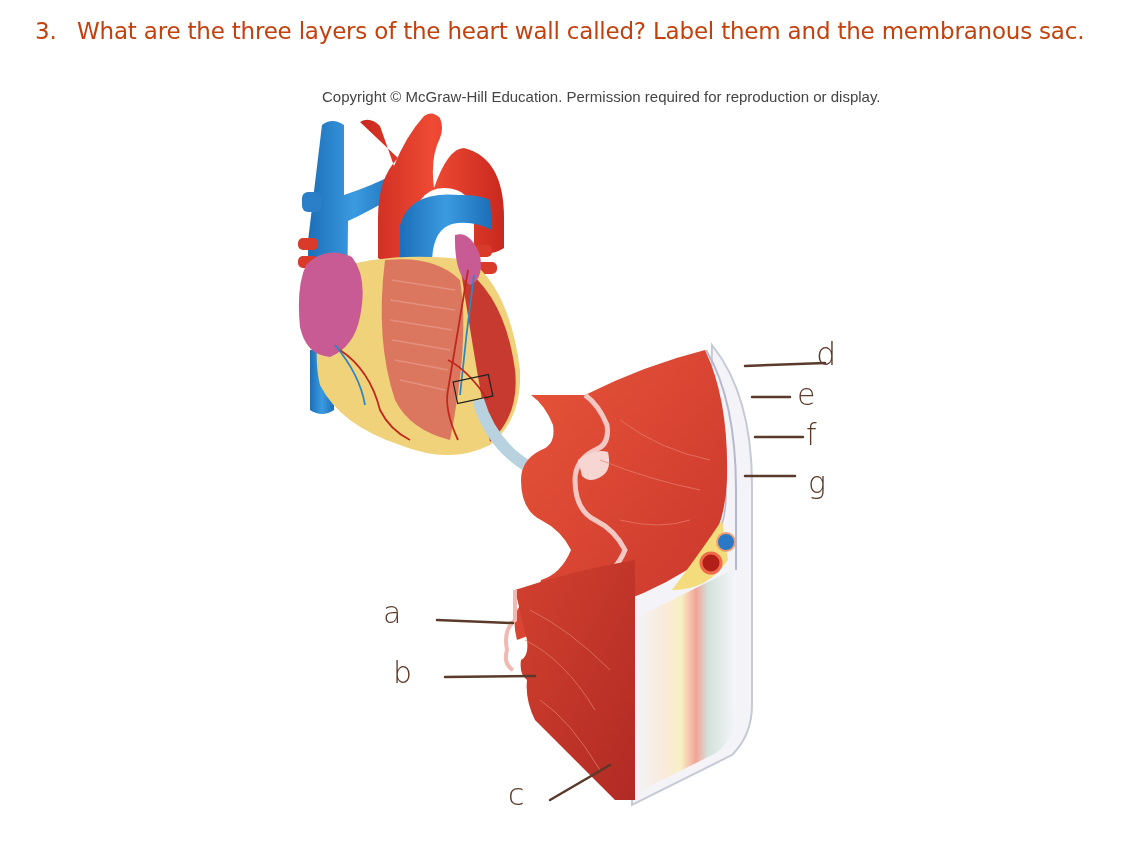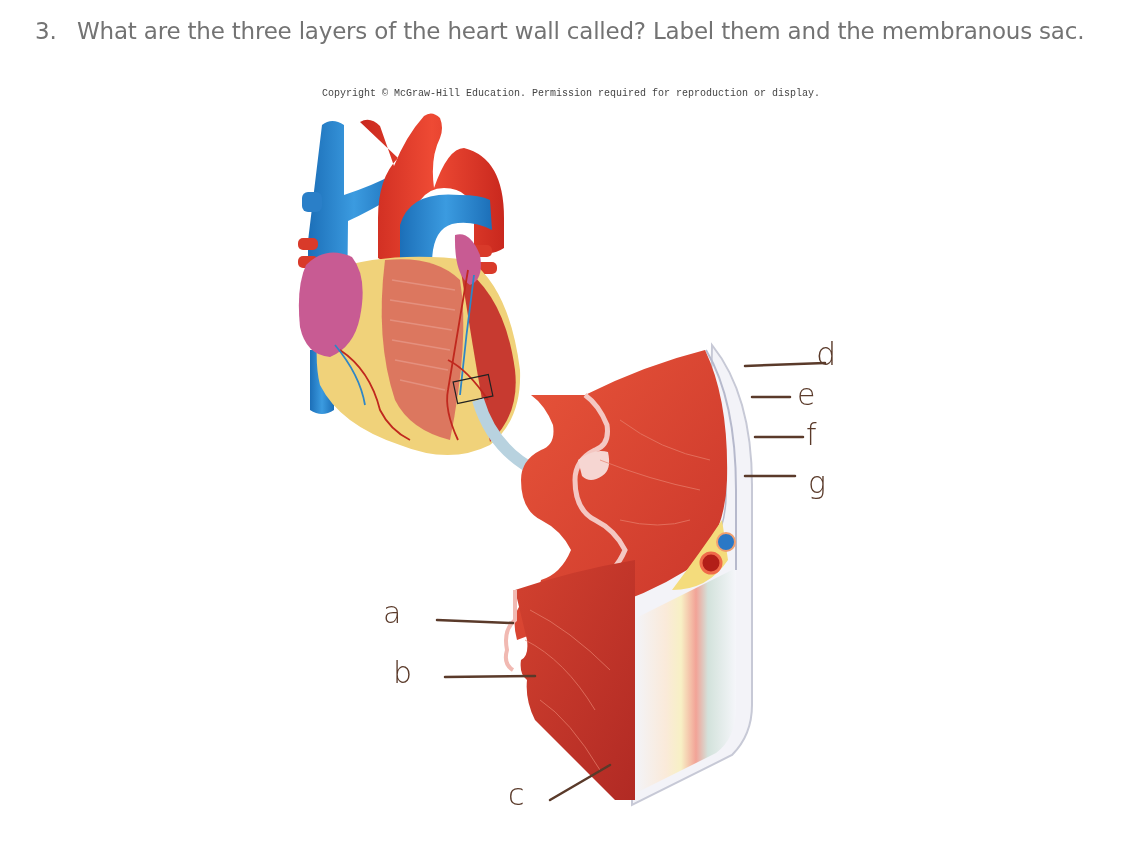--- a/index.html
+++ b/index.html
@@ -1,19 +1,19 @@
 <!DOCTYPE html>
 <html><head>
 <meta charset="utf-8">
 <style>
   html, body { margin:0; padding:0; background:#ffffff; }
   body { width:1140px; height:852px; position:relative; overflow:hidden; font-family:"Liberation Sans", sans-serif; }
-  .question { position:absolute; top:18px; left:35px; font-family:"DejaVu Sans", sans-serif; font-size:23px; color:#737373; white-space:nowrap; letter-spacing:-0.2px; }
+  .question { position:absolute; top:18px; left:35px; font-family:"DejaVu Sans", sans-serif; font-size:23px; color:#c2410c; white-space:nowrap; letter-spacing:-0.2px; }
   .question .num { display:inline-block; width:42px; }
-  .copyright { position:absolute; top:88px; left:322px; font-size:10px; color:#444; white-space:nowrap; font-family:Liberation Mono, monospace; }
+  .copyright { position:absolute; top:88px; left:322px; font-size:15px; color:#444; white-space:nowrap; font-family:Liberation Sans, sans-serif; }
   svg.figure { position:absolute; left:0; top:0; }
   .hw { position:absolute; font-family:"DejaVu Sans", sans-serif; color:#5a3a2a; font-size:30px; line-height:1; font-weight:300; }
 </style>
 </head>
 <body>
 
 <div class="question">
   <span class="num">3.</span><span>What are the three layers of the heart wall called? Label them and the membranous sac.</span>
 </div>
 

